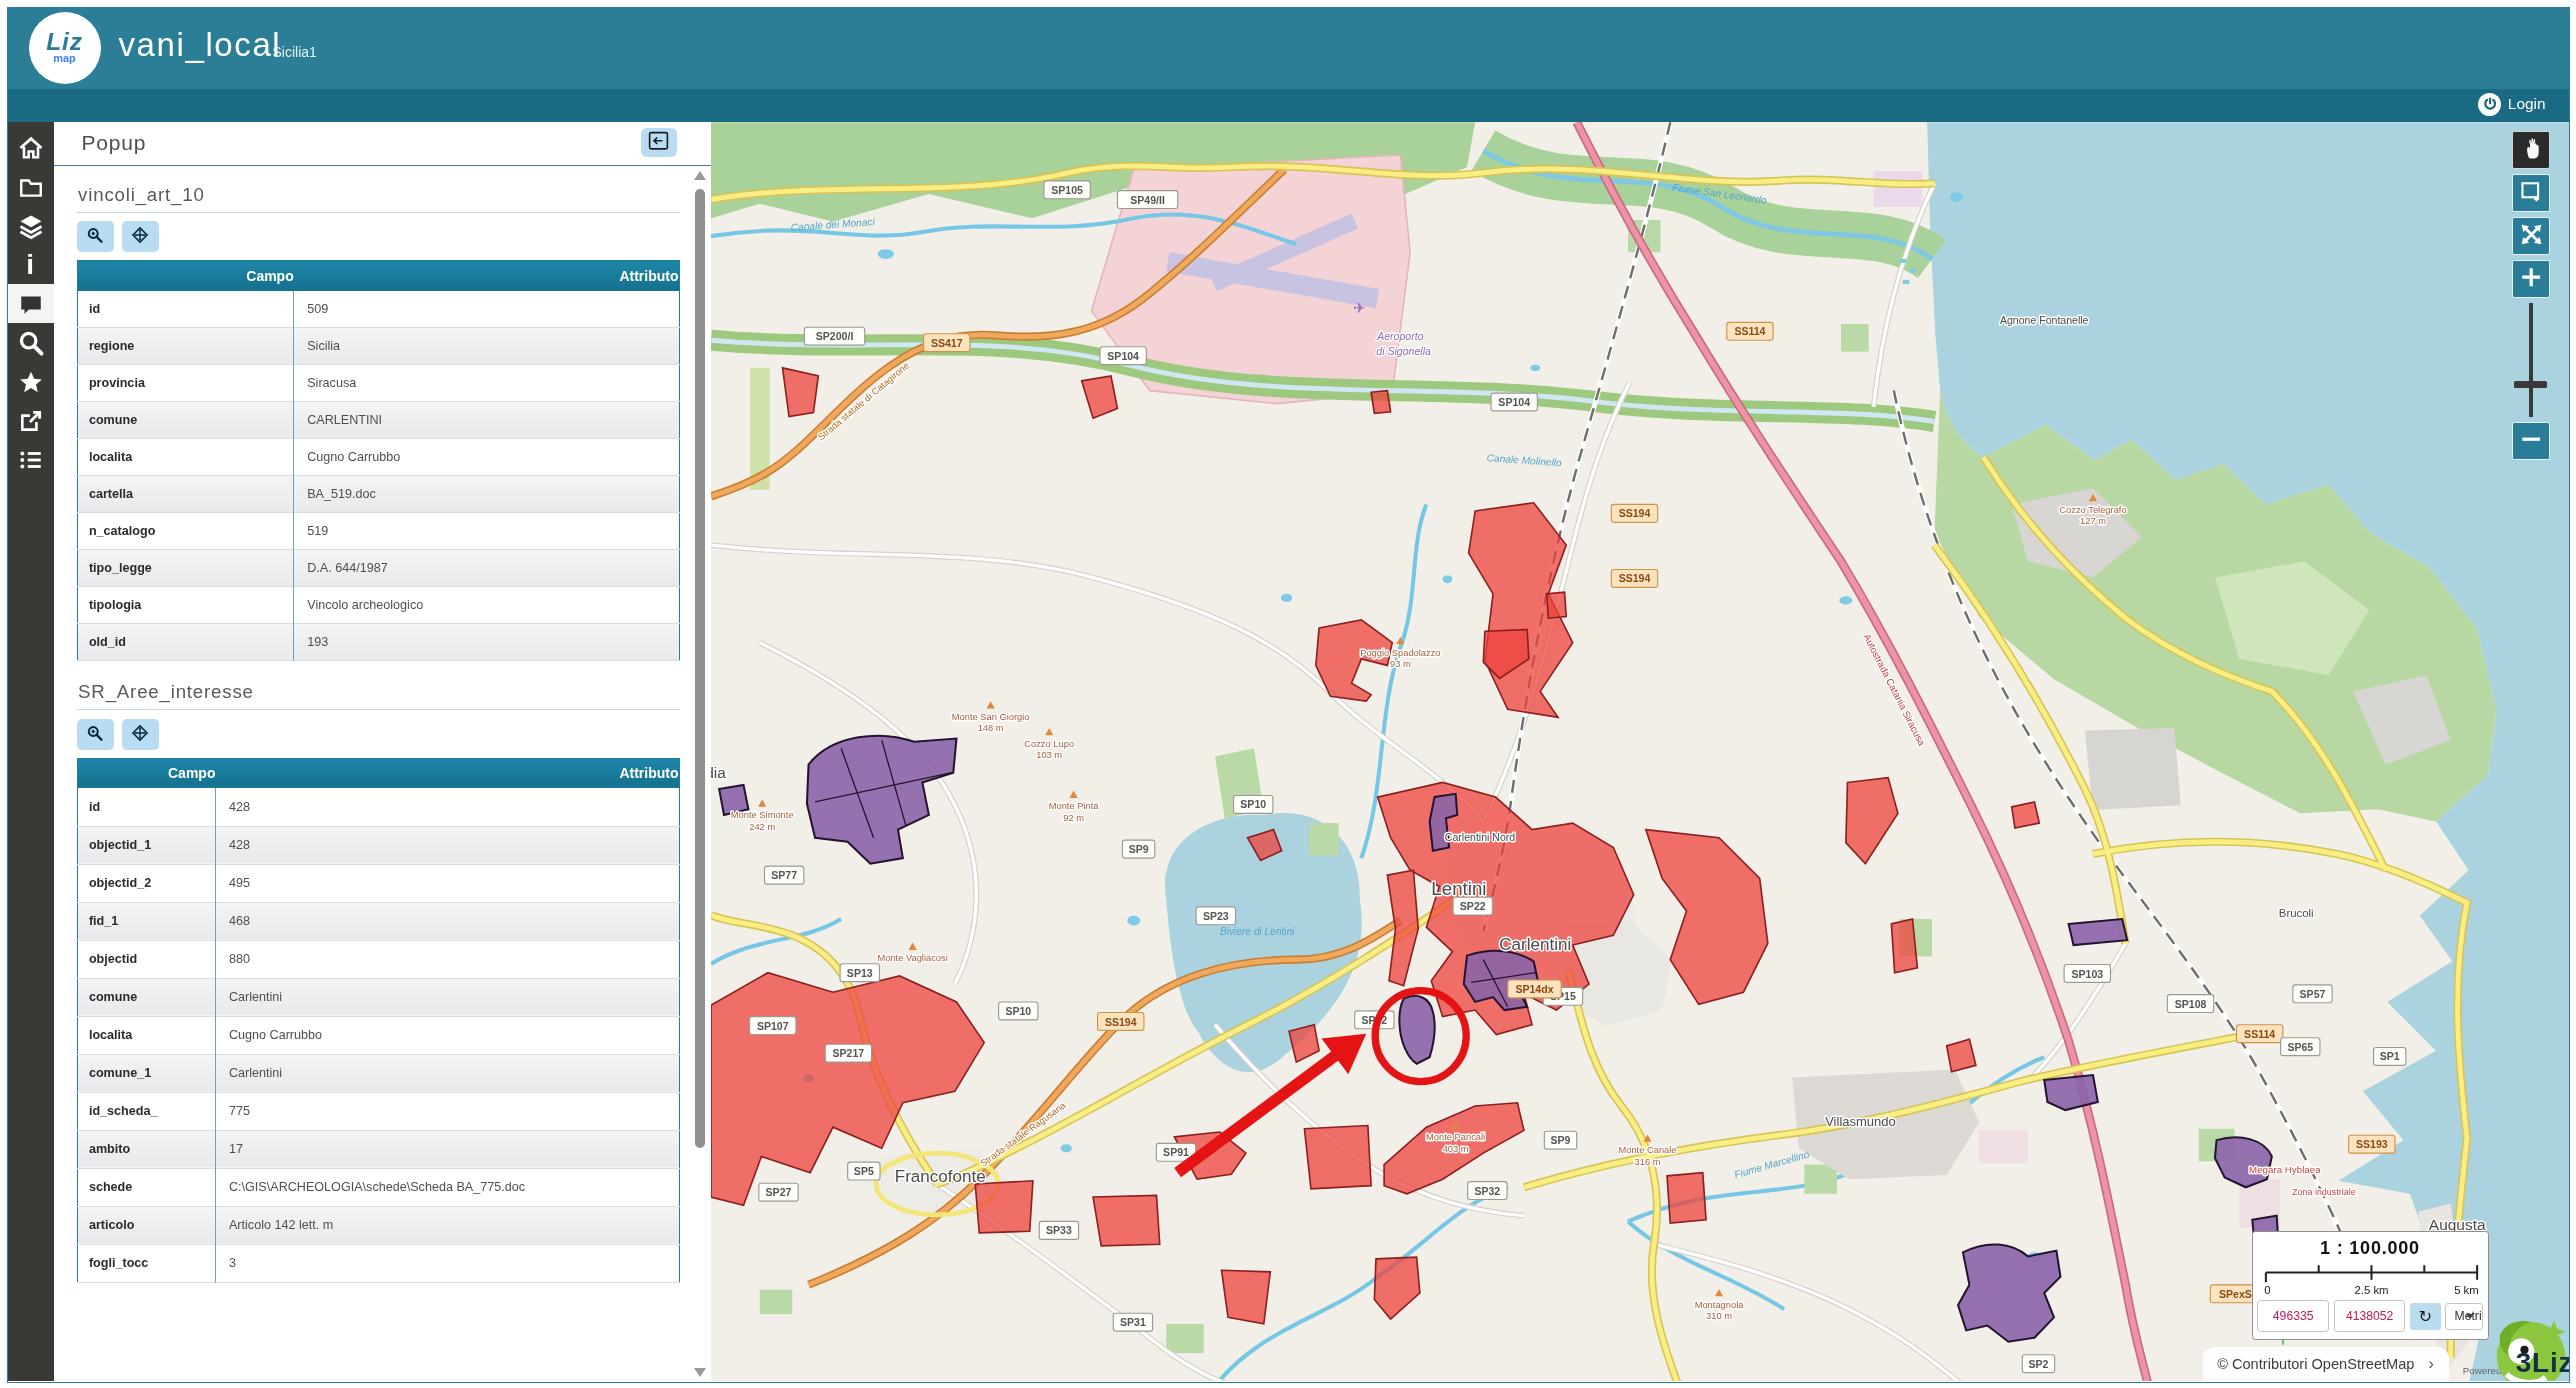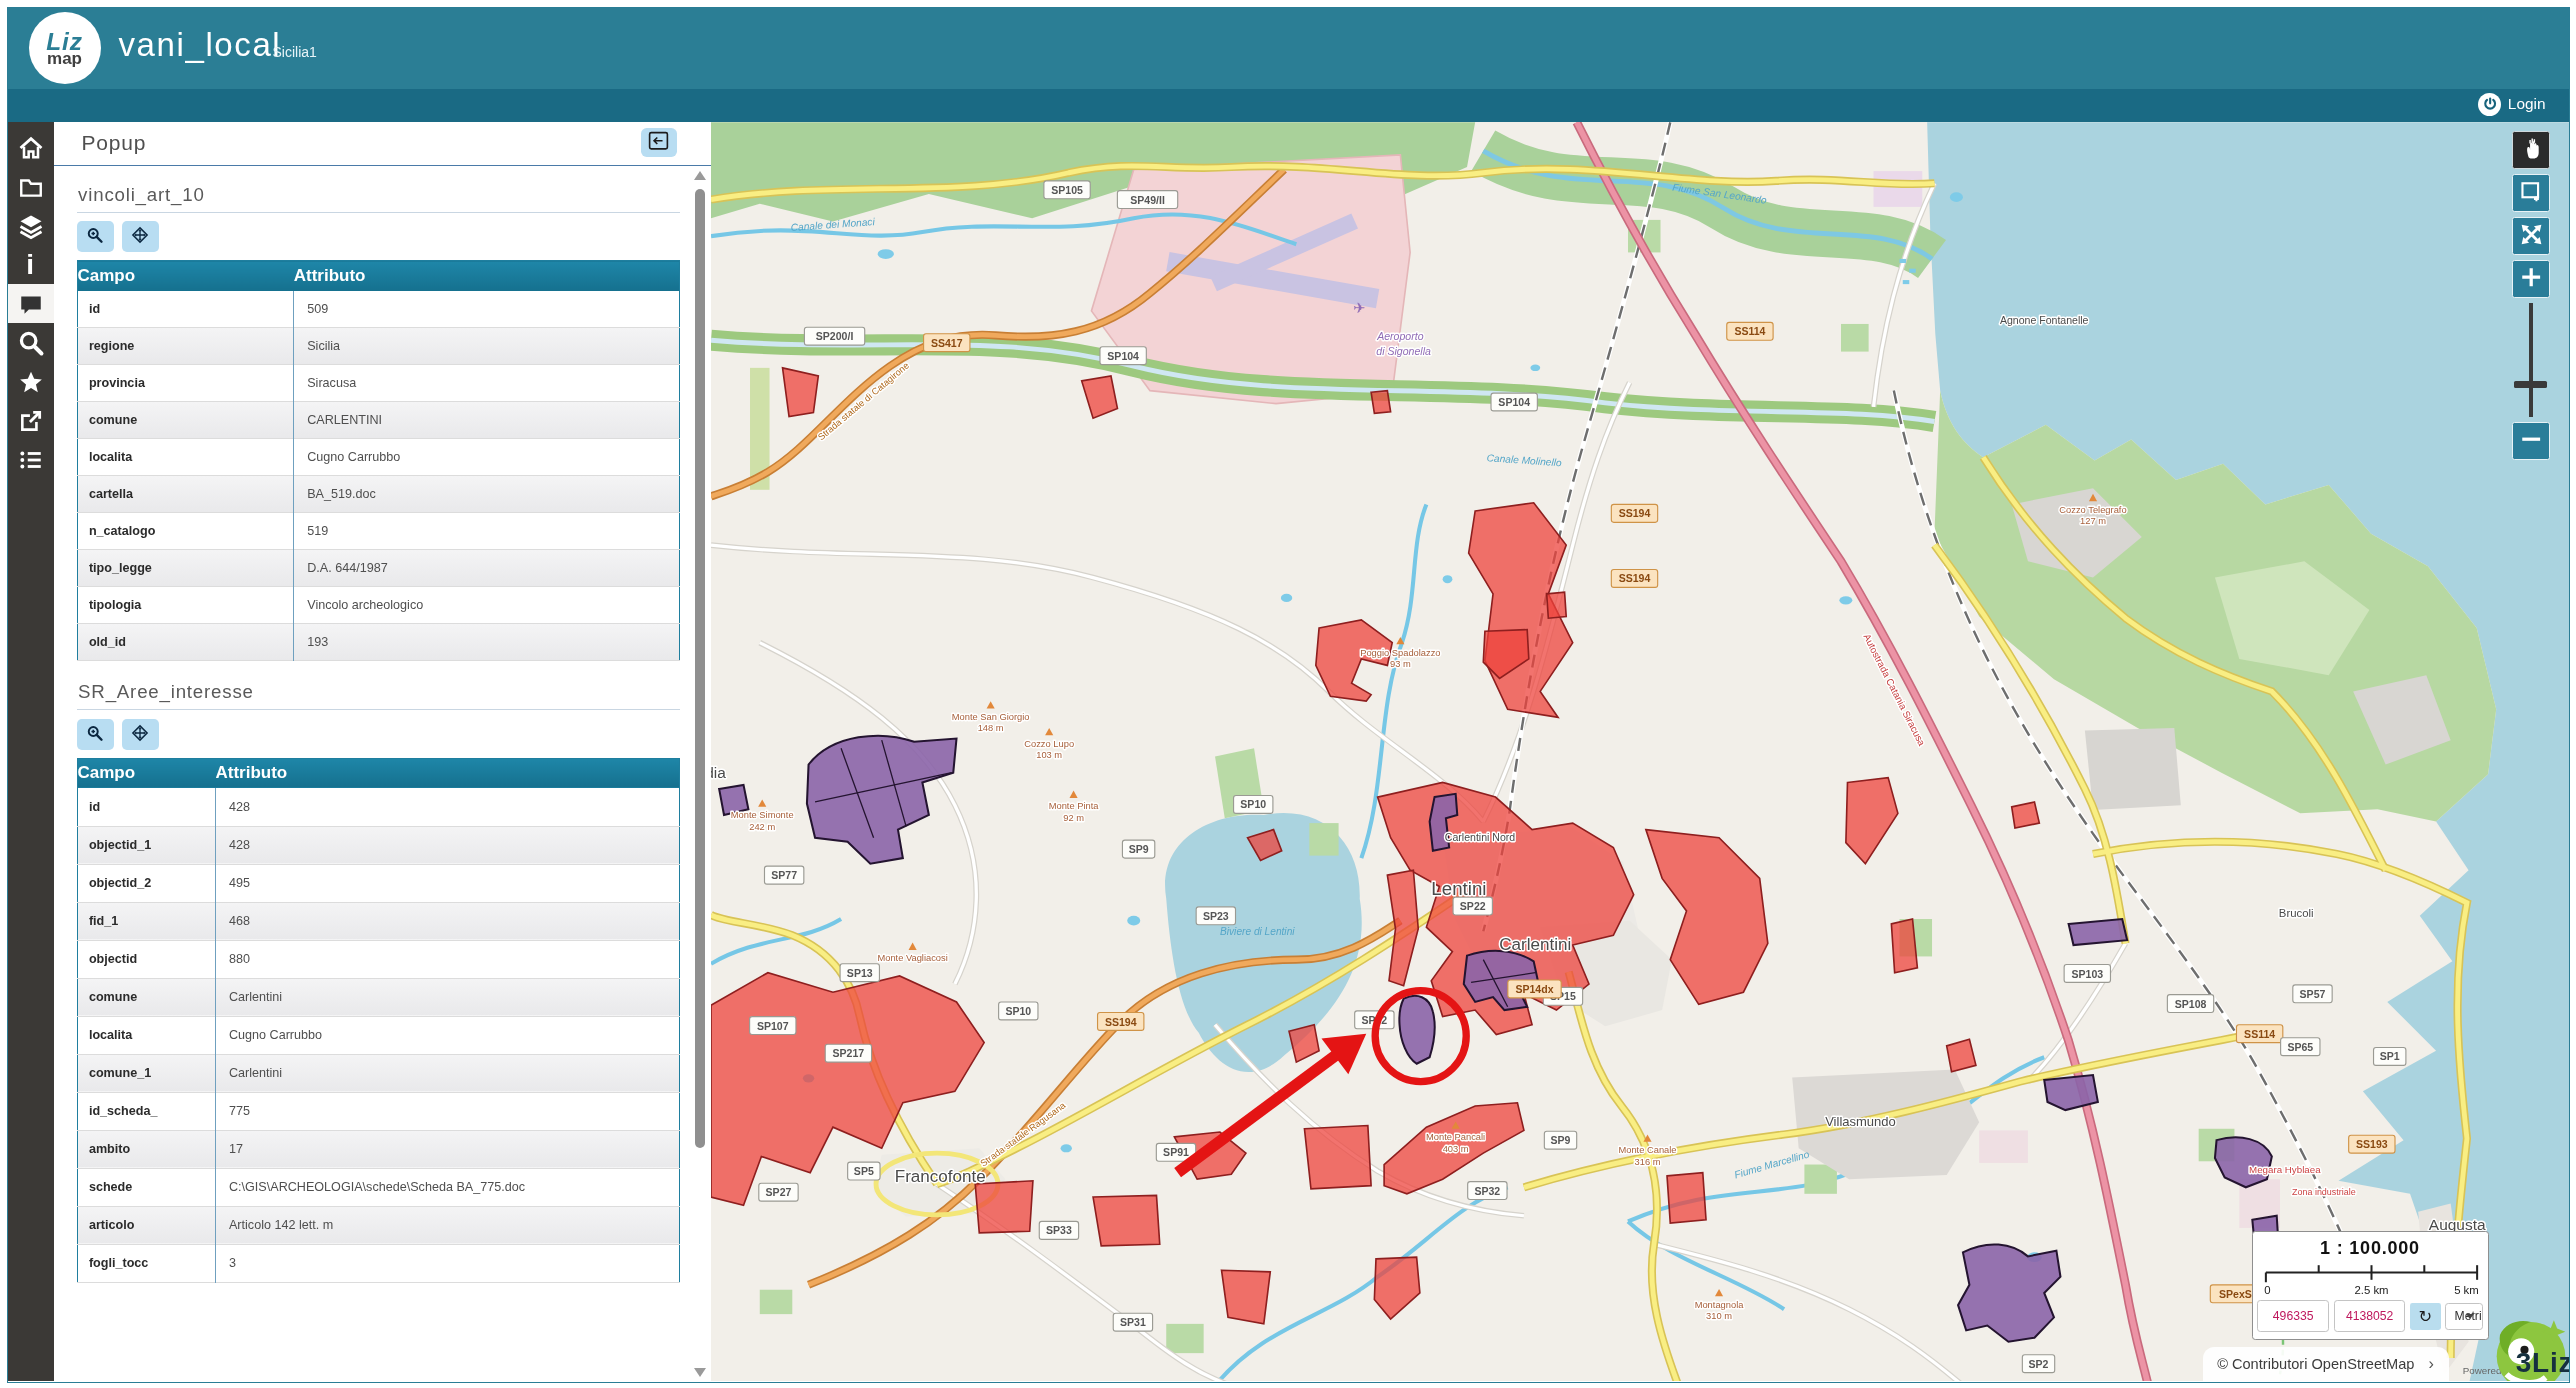--- a/index.html
+++ b/index.html
@@ -3,21 +3,21 @@
 <meta charset="utf-8">
 <style>
   * { margin:0; padding:0; box-sizing:border-box; }
   html,body { width:2576px; height:1389px; background:#fff; font-family:"Liberation Sans", sans-serif; overflow:hidden; }
   .app { position:absolute; left:6.5px; top:6.5px; width:2563px; height:1376px; border:1.6px solid #2a7d95; background:#fff; overflow:hidden; }
 
   
   .hdr { position:relative; height:81px; background:#2b7e95; }
   .logo { position:absolute; left:21px; top:4.9px; width:72px; height:72px; background:#fff; border-radius:50%; display:flex; flex-direction:column; align-items:center; justify-content:center; z-index:5; }
   .logo .l1 { color:#2b7e95; font-weight:bold; font-size:24.4px; font-style:italic; letter-spacing:0.8px; line-height:21px;}
-  .logo .l2 { color:#404040; font-weight:bold; font-size:17px; line-height:13px;}
+  .logo .l2 { color:#3b82f6; font-weight:bold; font-size:11px; line-height:13px;}
   .hdr .title { position:absolute; left:111px; top:18px; color:#fff; font-size:33px; letter-spacing:1.6px; font-weight:400;}
   .hdr .subtitle { position:absolute; left:265px; top:36px; color:#e8f4f8; font-size:14px; }
   .loginbar { position:relative; height:33px; background:#1a6a84;text-decoration:underline; }
   .login { position:absolute; right:23px; top:4.1px; display:flex; align-items:center; gap:6.5px; color:#fff; font-size:15.4px; cursor:pointer;}
   .pwr { width:23px; height:23px; background:#fff; border-radius:50%; display:flex; align-items:center; justify-content:center; }
 
   
   .content { display:flex; height:1259px; }
   .sidebar { width:46px; background:#3b3936; flex:0 0 46px; padding-top:6.5px; }
   .sb-item { width:46px; height:39px; display:flex; align-items:center; justify-content:center; cursor:pointer; }
@@ -27,21 +27,21 @@
   .panel { width:657px; flex:0 0 657px; background:#fff; position:relative; overflow:hidden; }
   .panel-head { position:relative; height:44px; border-bottom:1.6px solid #4a7aa8; }
   .panel-title { position:absolute; left:28px; top:9.8px; font-size:21px; color:#4f4f4f; letter-spacing:0.8px;}
   .collapse-btn { position:absolute; right:34px; top:6.5px; width:36px; height:29px; background:#b8ddf2; border:none; border-radius:5.7px; display:flex; align-items:center; justify-content:center; cursor:pointer;}
   .panel-body { position:absolute; left:0; top:46px; right:21px; bottom:0; padding:4.9px 0 0 23px; overflow:hidden; }
   .section { margin-bottom:8.1px; }
   .sec-title { font-size:18.7px; color:#5a5a5a; letter-spacing:0.8px; padding:11.4px 0 6.5px 1.6px; border-bottom:0.8px solid #c9d6e2; margin-bottom:8.1px; width:603px;}
   .sec-actions { display:flex; gap:8.1px; margin:3.3px 0 8.1px 0;}
   .mini-btn { width:37px; height:31px; background:#b8ddf2; border:none; border-radius:4.9px; display:flex; align-items:center; justify-content:center; cursor:pointer; }
   table.attr-table { width:603px; border-collapse:collapse; border:1.6px solid #1f7e9e; table-layout:fixed; }
-  table.attr-table thead th { background:linear-gradient(#1e86a8,#15708e); color:#fff; font-size:17px; font-weight:bold; height:30px; text-align:left; }
+  table.attr-table thead th { background:linear-gradient(#1e86a8,#15708e); color:#fff; font-size:14px; font-weight:bold; height:30px; text-align:right; }
   table.attr-table.c0 th:first-child, table.attr-table.c0 td:first-child { width:36%; }
   table.attr-table.c1 th:first-child, table.attr-table.c1 td:first-child { width:23%; }
   table.attr-table tbody th { text-align:left; font-weight:bold; color:#2b2b2b; padding-left:11.4px; font-size:12.6px; border-right:0.8px solid #6fa0bf;}
   table.attr-table tbody td { color:#4f4f4f; padding-left:13px; font-size:12.6px; overflow:hidden; white-space:nowrap;}
   table.attr-table.c0 tbody tr { height:37px; }
   table.attr-table.c1 tbody tr { height:38px; }
   table.attr-table tbody tr { border-bottom:0.8px solid #dcdcdc; background:#fff;margin-left:35px; }
   table.attr-table tbody tr:nth-child(even) { background:linear-gradient(#f4f4f5,#e9e9eb); }
 
   .vscroll { position:absolute; right:4.1px; top:49px; bottom:3.3px; width:13px; }

